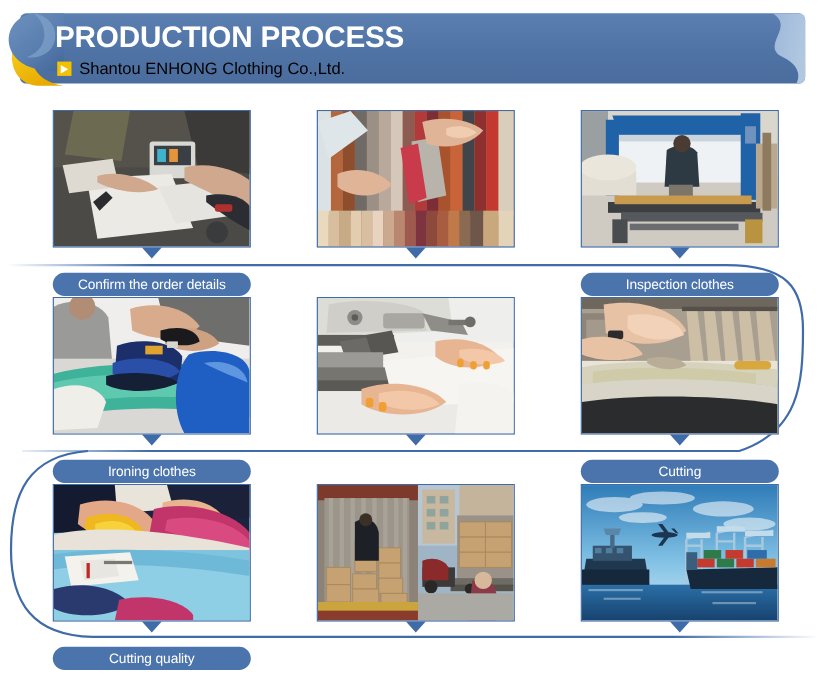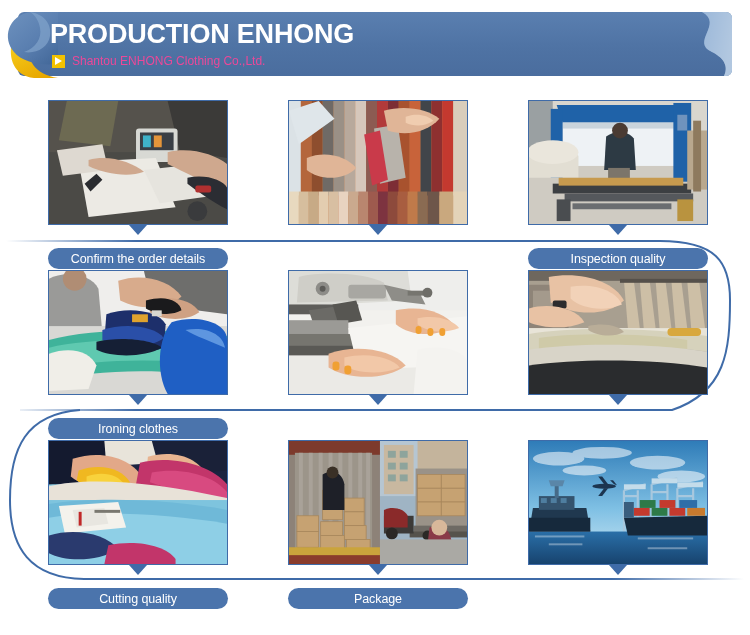--- a/index.html
+++ b/index.html
@@ -64,22 +64,22 @@
   }
   .play-badge {
     width: 13px; height: 13px;
     background: #f2c200;
     display: inline-flex;
     align-items: center;
     justify-content: center;
   }
   .play-badge svg { display: block; }
   .header-sub-text {
-    color: #ec4899;
-    font-size: 12px;
+    color: #000000;
+    font-size: 15px;
     font-weight: normal;
   }
 
   
   .flow-lines {
     position: absolute;
     left: 0; top: 0;
     width: 750px; height: 635px;
     pointer-events: none;
   }
@@ -174,21 +174,21 @@
         </linearGradient>
       </defs>
 
       <path d="M12 34 C 8 50, 14 68, 34 70 L 58 70 C 34 66, 26 52, 30 34 Z" fill="url(#ribY)"></path>
 
       <path d="M30 4 C 8 8, 2 30, 14 44 C 22 54, 40 58, 58 56 L58 4 Z" fill="url(#ribB)"></path>
       <path d="M30 4 C 44 6, 52 16, 50 28 C 48 40, 36 46, 24 44 C 36 40, 42 30, 40 20 C 39 13, 35 7, 30 4 Z" fill="#7fa1c9" opacity="0.75"></path>
     </svg>
   </div>
 
-  <div class="header-title">PRODUCTION ENHONG</div>
+  <div class="header-title">PRODUCTION PROCESS</div>
 
   <div class="header-sub">
     <span class="play-badge">
       <svg width="7" height="8" viewBox="0 0 7 8">
           <path d="M0 0 L7 4 L0 8 Z" fill="#ffffff"></path>
         </svg>
     </span>
     <span class="header-sub-text">Shantou ENHONG Clothing Co.,Ltd.</span>
   </div>
 </div>
@@ -315,21 +315,21 @@
           <rect x="30" y="78" width="126" height="8" fill="#c79a4e"></rect>
           <rect x="36" y="94" width="130" height="8" fill="#55585c"></rect>
           <rect x="28" y="100" width="14" height="22" fill="#4a4d50"></rect>
           <rect x="150" y="100" width="16" height="22" fill="#b9933f"></rect>
           <rect x="44" y="104" width="100" height="6" fill="#6a6d70"></rect>
           <rect x="160" y="30" width="20" height="60" fill="#b9a88e"></rect>
           <rect x="166" y="20" width="8" height="72" fill="#8e7a5e"></rect>
         </svg>
       </div>
       <div class="arrow-down"></div>
-      <div class="pill">Inspection quality</div>
+      <div class="pill">Inspection clothes</div>
     </div>
   </div>
 
   <div class="row">
 
     <div class="cell c0">
       <div class="photo">
         <svg viewBox="0 0 180 125" preserveAspectRatio="none">
           <rect width="180" height="125" fill="#e6e6e4"></rect>
           <rect x="0" y="0" width="180" height="56" fill="#efeeec"></rect>
@@ -415,20 +415,21 @@
           <rect x="0" y="58" width="180" height="18" fill="#e8e4d8"></rect>
           <path d="M0 64 C44 56, 126 58, 180 66 L180 82 C124 74, 44 74, 0 84 Z" fill="#d6d2bc"></path>
           <path d="M10 68 C56 62, 118 64, 160 70 L160 80 C118 74, 56 74, 10 80 Z" fill="#cfcaa8"></path>
           <rect x="140" y="58" width="34" height="8" rx="4" fill="#d8a83e"></rect>
           <path d="M0 80 C50 72, 130 74, 180 82 L180 125 L0 125 Z" fill="#d8d4c8"></path>
           <path d="M0 96 C54 88, 132 90, 180 98 L180 125 L0 125 Z" fill="#2a2c2e"></path>
           <path d="M60 56 C76 52, 92 56, 96 62 C86 68, 68 66, 60 60 Z" fill="#b9ad98"></path>
         </svg>
       </div>
       <div class="arrow-down"></div>
+      <div class="pill">Cutting</div>
     </div>
   </div>
 
   <div class="row">
 
     <div class="cell c0">
       <div class="photo">
         <svg viewBox="0 0 180 125" preserveAspectRatio="none">
           <rect width="180" height="125" fill="#8fd0e4"></rect>
           <rect x="0" y="0" width="180" height="44" fill="#1b2340"></rect>
@@ -519,21 +520,20 @@
           <rect x="96" y="76" width="30" height="18" fill="#3c3a38"></rect>
           <path d="M96 70 C104 66, 116 68, 120 76 L120 88 L96 88 Z" fill="#8a2a2a"></path>
           <circle cx="104" cy="94" r="6" fill="#2a2826"></circle>
           <circle cx="140" cy="96" r="5" fill="#2a2826"></circle>
           <path d="M142 88 C152 84, 162 88, 164 100 L164 125 L138 125 Z" fill="#8a3a48"></path>
           <circle cx="152" cy="88" r="8" fill="#d8b89a"></circle>
           <rect x="92" y="100" width="88" height="25" fill="#aaa9a4"></rect>
         </svg>
       </div>
       <div class="arrow-down"></div>
-      <div class="pill">Package</div>
     </div>
 
     <div class="cell c2">
       <div class="photo">
         <svg viewBox="0 0 180 125" preserveAspectRatio="none">
           <defs>
             <linearGradient id="skyG" x1="0" y1="0" x2="0" y2="1">
               <stop offset="0%" stop-color="#2f7cb8"></stop>
               <stop offset="55%" stop-color="#7fc0e4"></stop>
               <stop offset="100%" stop-color="#cfe8f4"></stop>

